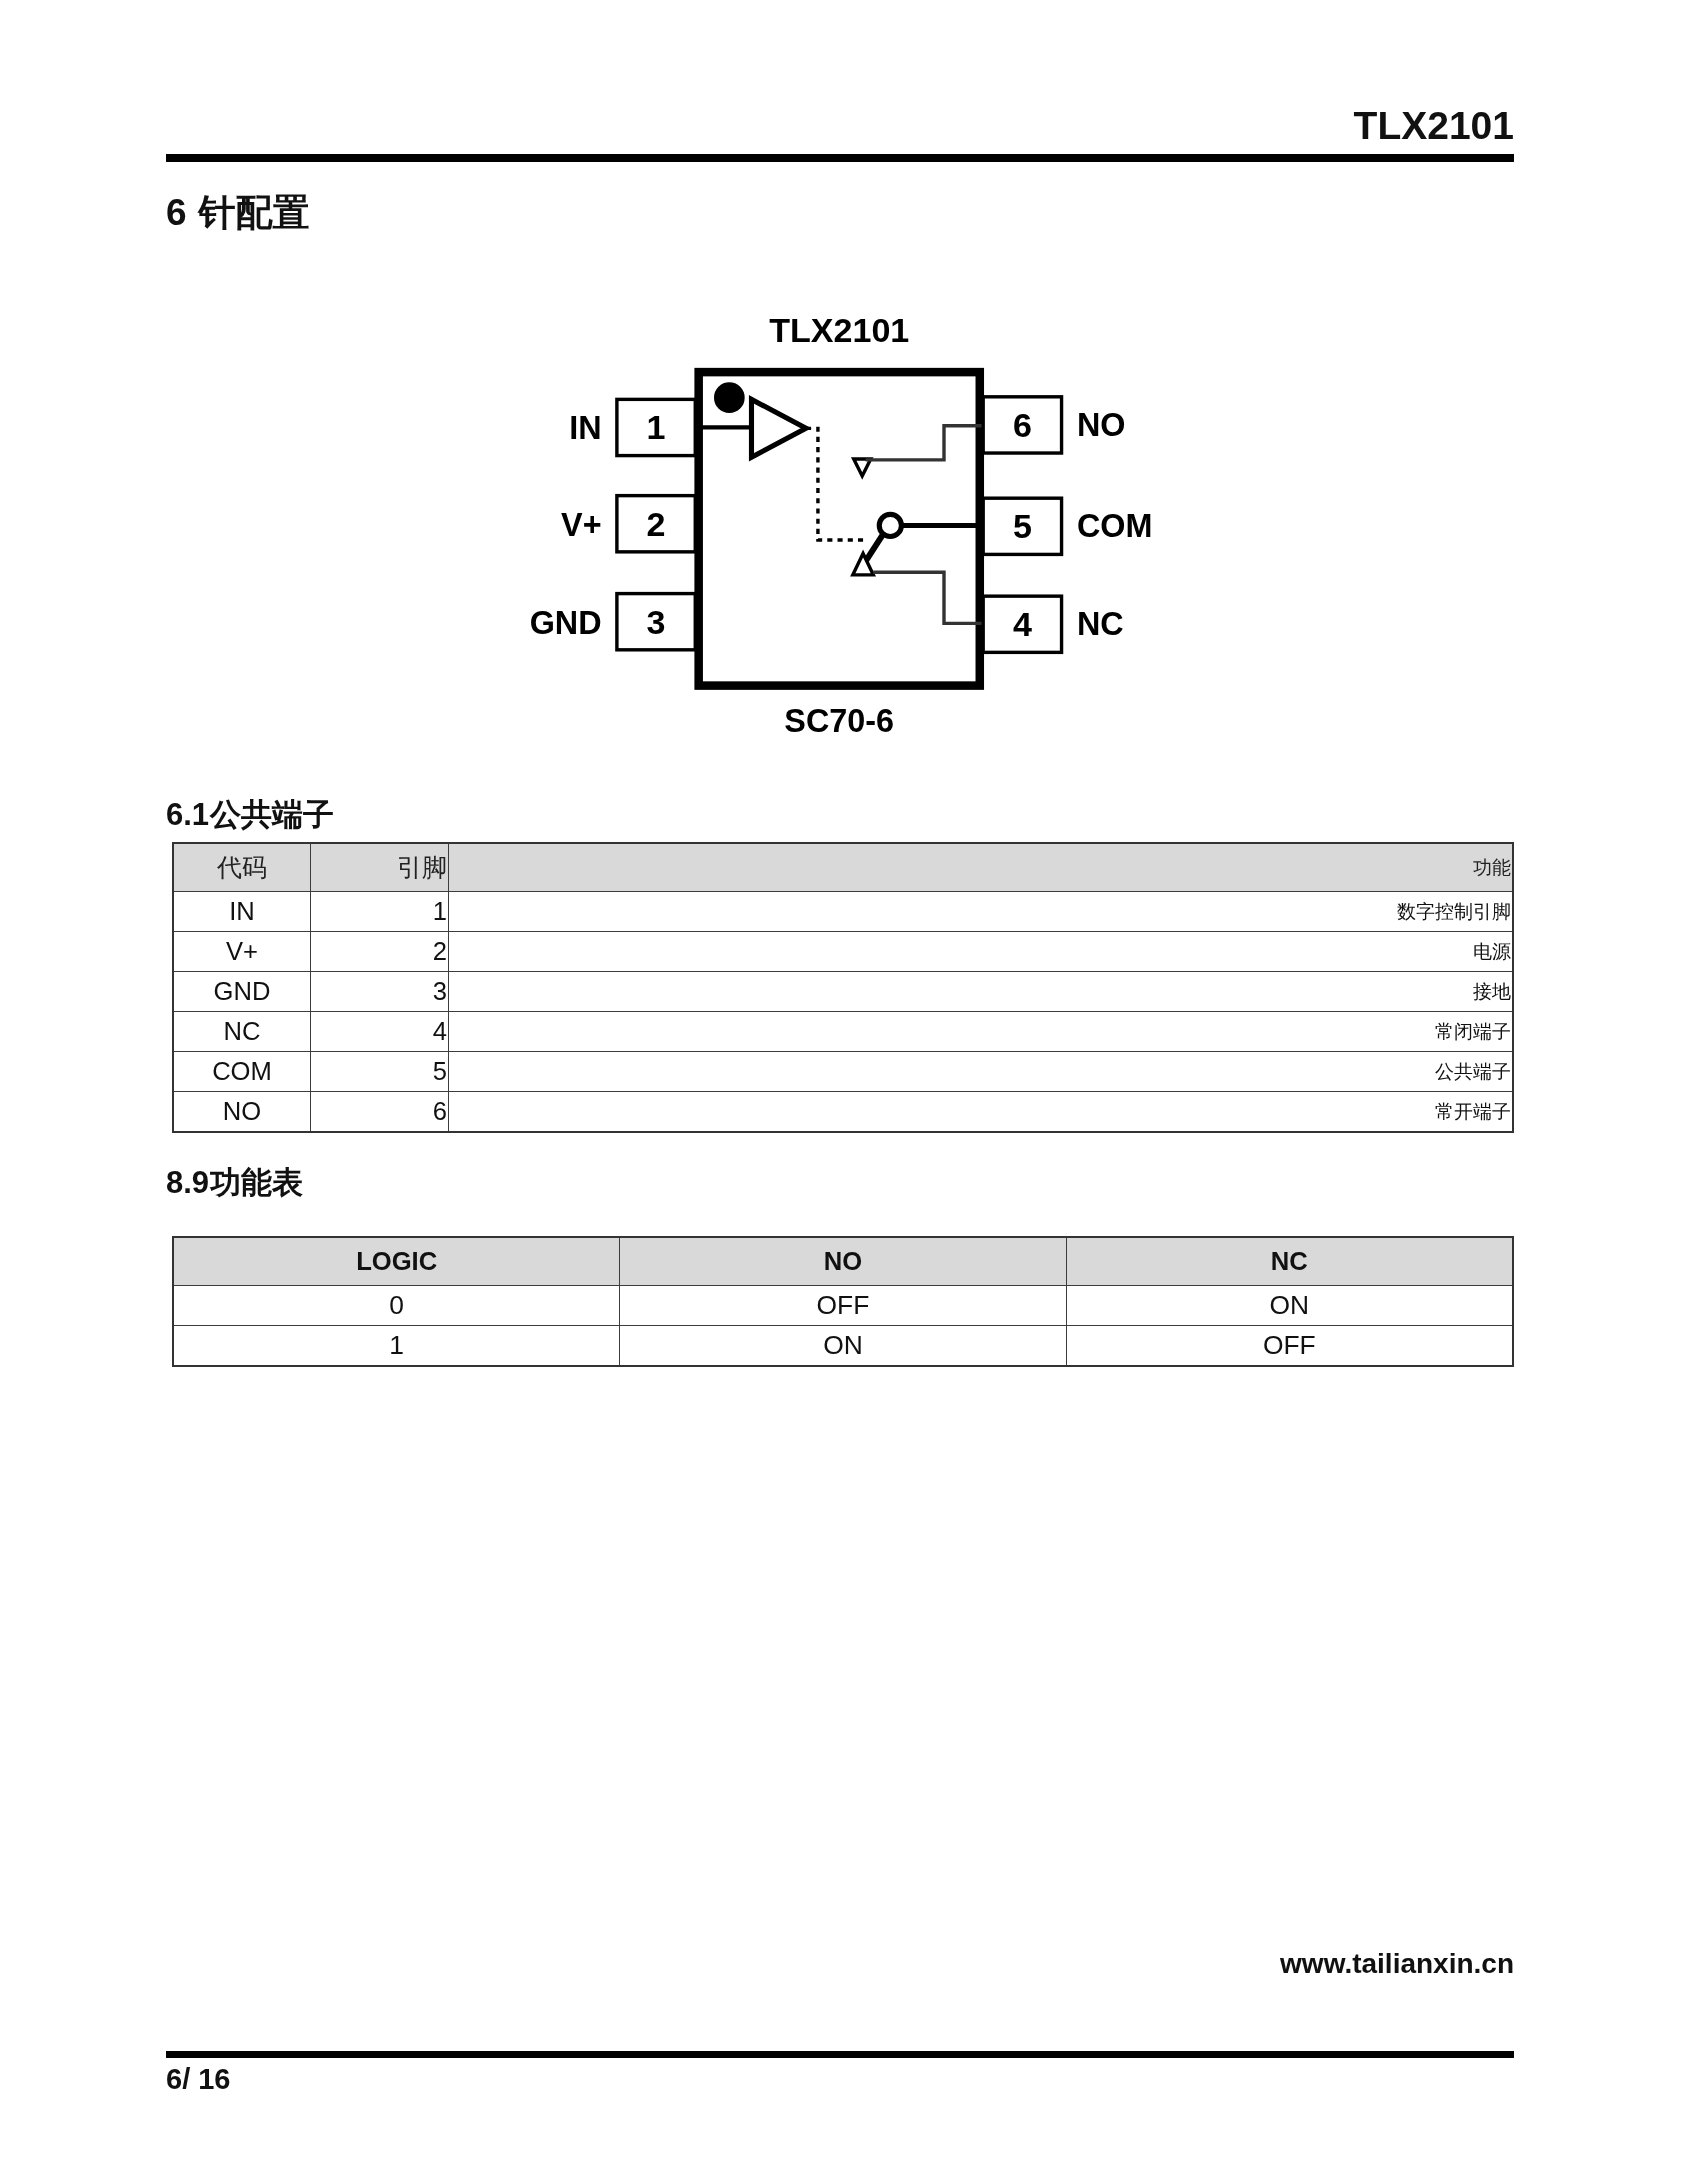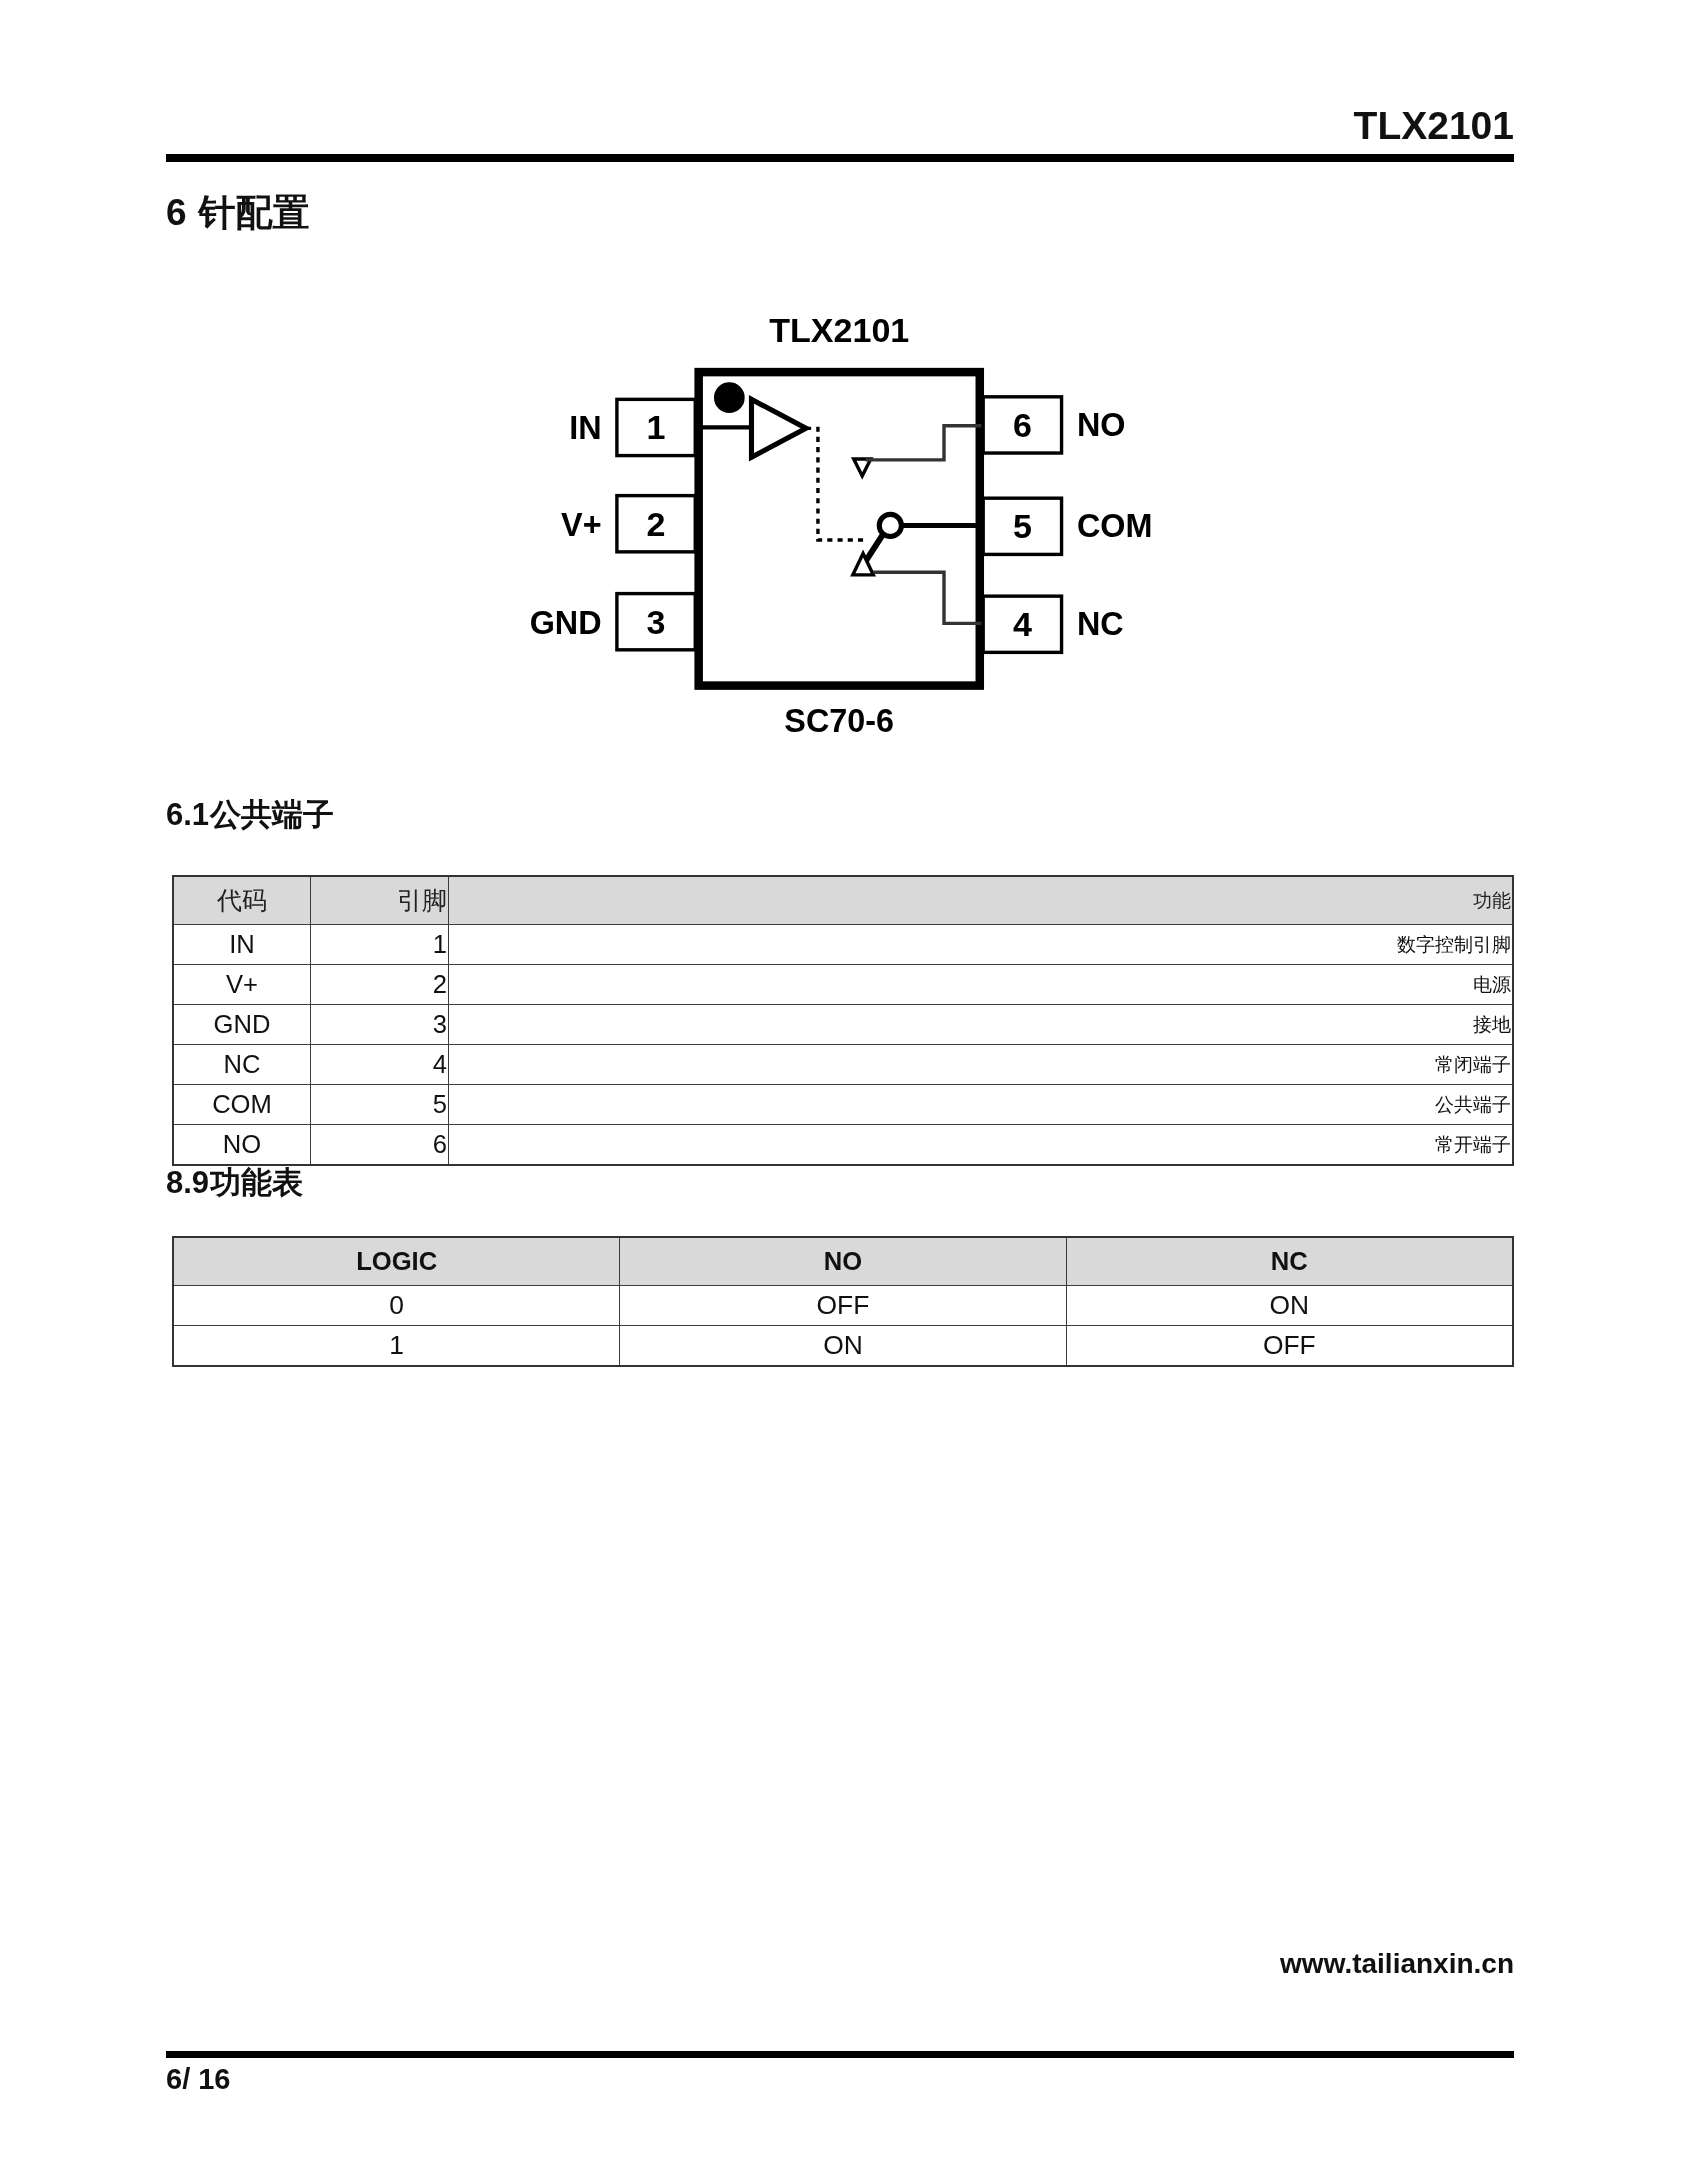--- a/index.html
+++ b/index.html
@@ -21,21 +21,21 @@
   .diagram text{fill:#000;}
   .pin-num{font-size:40px;font-weight:bold;}
   .pin-lbl{font-size:38px;font-weight:bold;}
   .dia-title{font-size:40px;font-weight:bold;}
   .dia-pkg{font-size:38px;font-weight:bold;}
   
   table.ds{position:absolute;left:172px;width:1342px;border-collapse:collapse;table-layout:fixed;
     border:2.6px solid #333;}
   table.ds th,table.ds td{border:1.7px solid #3c3c3c;overflow:hidden;white-space:nowrap;}
   table.ds th{background:#d9d9d9;}
-  #pin-table{top:875px;}
+  #pin-table{top:842px;}
   #pin-table th{height:45px;font-size:25px;font-weight:normal;color:#222;}
   #pin-table td{height:37px;font-size:25.6px;}
   #pin-table .c-code{width:134px;text-align:center;}
   #pin-table .c-pin{width:135px;text-align:right;}
   #pin-table .c-func{text-align:right;padding-left:13.6px;font-size:19px;}
   #func-table{top:1196px;margin-top:40px;}
   #func-table th{height:45px;font-size:25.6px;font-weight:bold;text-align:center;}
   #func-table td{height:37px;font-size:26.4px;text-align:center;}
   #func-table .c3{width:33.33%;}
   

